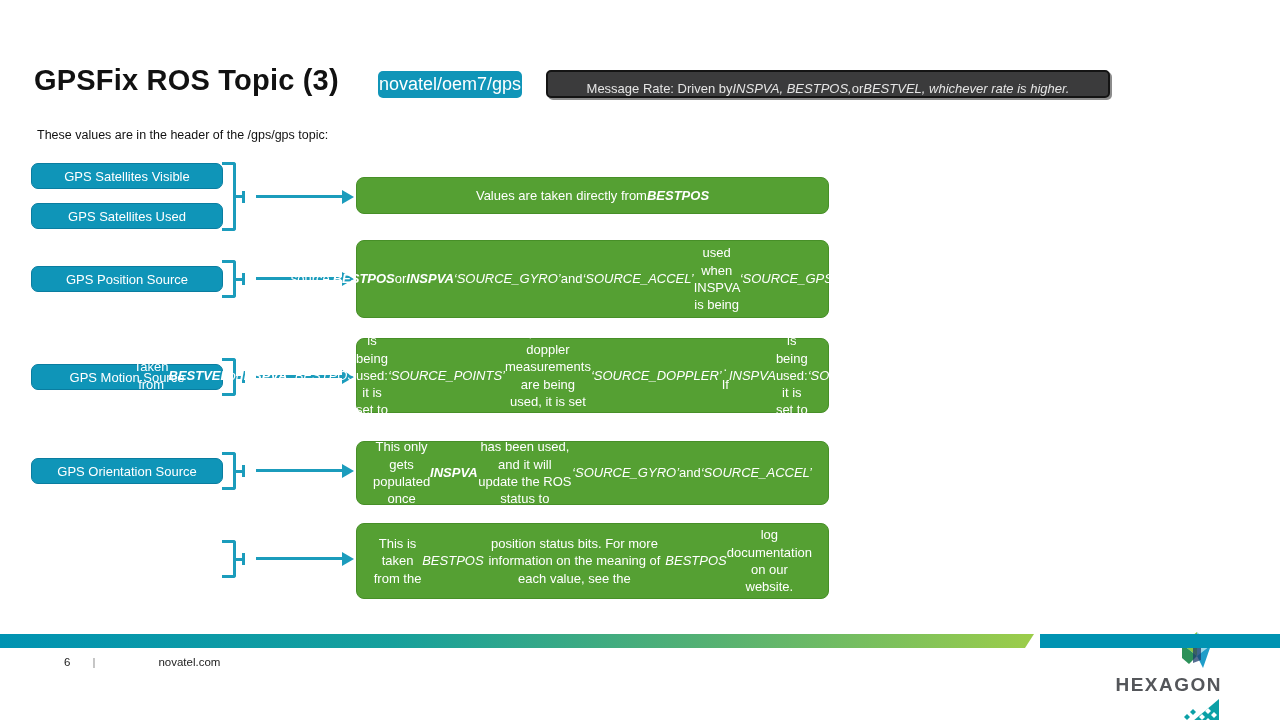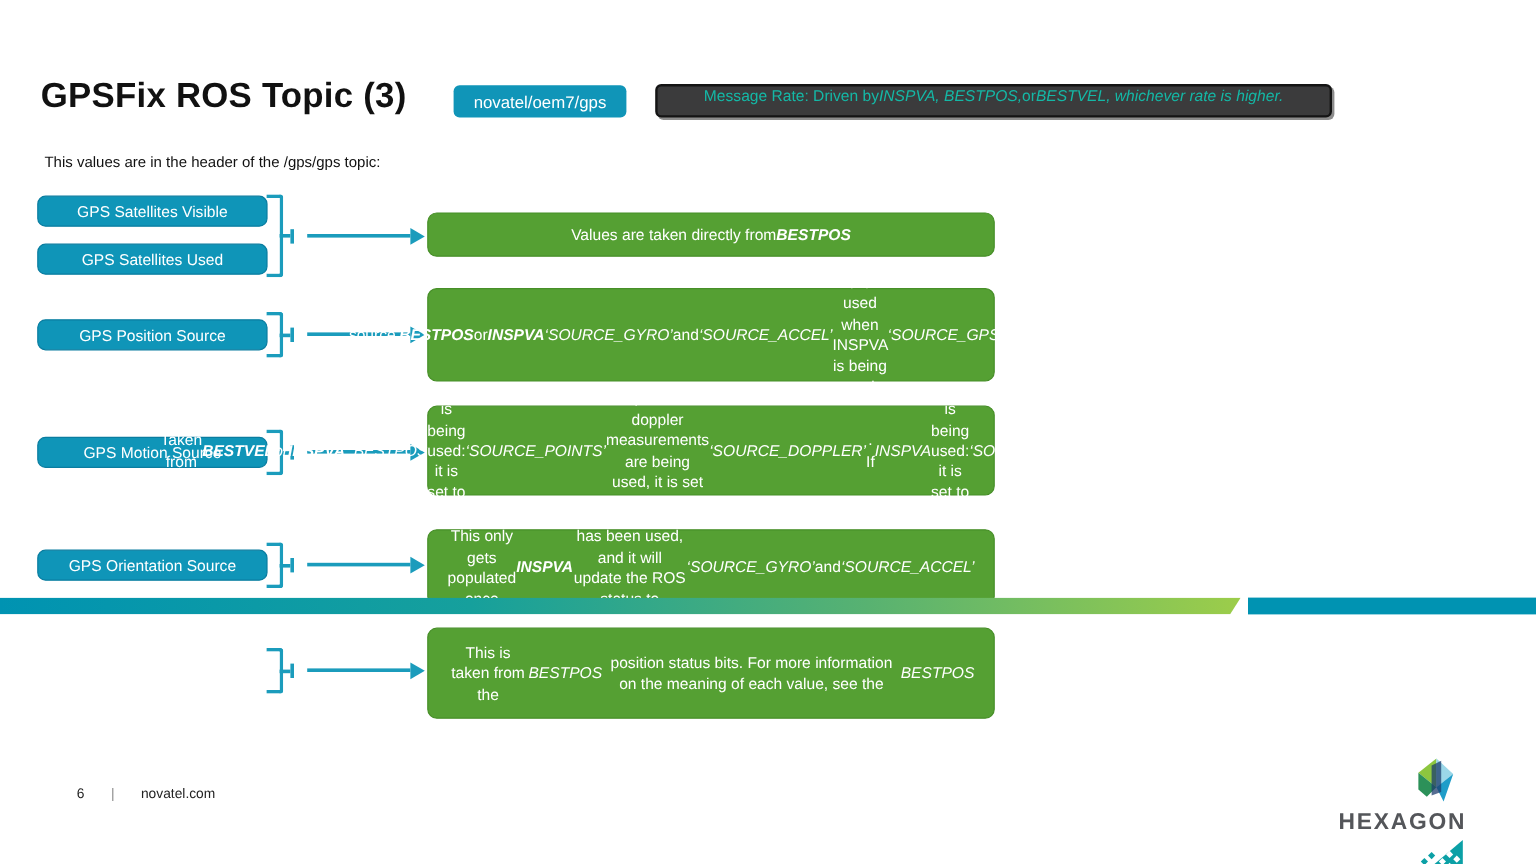--- a/index.html
+++ b/index.html
@@ -1,34 +1,34 @@
 <!DOCTYPE html>
 <html><head>
 <meta charset="utf-8">
 <style>
   * { margin:0; padding:0; box-sizing:border-box; }
   html,body { width:1280px; height:720px; background:#fff; overflow:hidden;
               font-family:"Liberation Sans", sans-serif; }
-  #slide { position:relative; width:1280px; height:512px; background:#ffffff; }
+  #slide { position:relative; width:1280px; height:648px; background:#ffffff; }
 
   .b { font-weight:bold; }
   .i { font-style:italic; }
 
   #title { position:absolute; left:34px; top:64px; font-size:29px; font-weight:bold;
            color:#111; letter-spacing:0.2px; }
 
   .topic-badge { position:absolute; left:378px; top:71px; width:144px; height:27px;
-           background:#1095b8; border-radius:5px; color:#fff; font-size:14px;
+           background:#1095b8; border-radius:5px; color:#fff; font-size:18px;
            display:flex; align-items:center; justify-content:center; }
 
   .msg-badge { position:absolute; left:546px; top:70px; width:564px; height:28px;
            background:#3b3b3c; border:2px solid #141414; border-radius:5px;
            box-shadow:2px 2px 0 rgba(0,0,0,0.45);
-           color:#14b8a6; font-size:13px;
-           display:flex; align-items:flex-start; justify-content:center; white-space:nowrap; }
+           color:#e5e5e5; font-size:13px;
+           display:flex; align-items:flex-end; justify-content:center; white-space:nowrap; }
 
   #subtitle { position:absolute; left:37px; top:128px; font-size:12.5px; color:#111; }
 
   .gps-btn { position:absolute; left:31px; width:192px; height:26px;
            background:#0f95b8; border:1px solid #0a7da0; border-radius:7px;
            color:#fff; font-size:13px;
            display:flex; align-items:center; justify-content:center; }
 
   .gbox { position:absolute; left:356px; width:473px;
            background:#55a033; border:1px solid #478f28; border-radius:8px;
@@ -45,21 +45,21 @@
            margin-top:-6px; width:3px; height:12px; background:#1b9cbc; }
 
   .arrow { position:absolute; left:256px; width:86px; height:3px; background:#1b9cbc; }
   .arrow::after { content:""; position:absolute; right:-12px; top:-5.5px;
            width:0; height:0; border-left:12px solid #1b9cbc;
            border-top:7px solid transparent; border-bottom:7px solid transparent; }
 
   #footer { position:absolute; left:64px; top:656px; font-size:11.5px; color:#222;
            display:flex; align-items:center; }
   #footer .sep { color:#8a8a8a; margin:0 22px; }
-  #footer a { color:#222; text-decoration:none; }
+  #footer a { color:#222; text-decoration:none;margin-left:41px; }
 
   #logo-area { position:absolute; left:1022px; top:630px; width:200px; height:50px;
            display:flex; align-items:flex-end;flex-direction:column; }
   #hex-word { font-size:19px; font-weight:bold; color:#54565a; letter-spacing:1.5px;
            margin-left:10px; }
   #logo-div { width:2px; height:40px; background:#d8d8d8; margin:0 14px 0 16px; }
 
   #bar-grad { position:absolute; left:0; bottom:0; width:1034px; height:14px;
            background:linear-gradient(90deg,#0093b2 0%,#16a09c 38%,#58b271 70%,#9ccd4a 100%);
            clip-path:polygon(0 0,100% 0,calc(100% - 9px) 100%,0 100%); }
@@ -76,21 +76,21 @@
   <div class="topic-badge">novatel/oem7/gps</div>
 
   <div class="msg-badge">
       <span>Message Rate: Driven by </span>
       <span class="i">INSPVA, BESTPOS,</span>
       <span> or </span>
       <span class="i">BESTVEL</span>
       <span class="i">, whichever rate is higher.</span>
     </div>
 
-  <div id="subtitle">This values are in the header of the /gps/gps topic:</div>
+  <div id="subtitle">These values are in the header of the /gps/gps topic:</div>
 
   <div class="gps-btn" style="top:163px">GPS Satellites Visible</div>
   <div class="gps-btn" style="top:203px">GPS Satellites Used</div>
   <div class="bracket" style="top:162px;height:69px"></div>
   <div class="arrow" style="top:195px"></div>
   <div class="gbox" style="top:177px;height:37px">
       <span>Values are taken directly from </span>
       <span class="b i">BESTPOS</span>
     </div>
 
@@ -145,20 +145,21 @@
       <span class="i">‘SOURCE_ACCEL’</span>
     </div>
 
   <div class="bracket" style="top:540px;height:38px"></div>
   <div class="arrow" style="top:557px"></div>
   <div class="gbox" style="top:523px;height:76px">
       <span>This is taken from the </span>
       <span class="i">BESTPOS</span>
       <span> position status bits. For more information on the meaning of each value, see the </span>
       <span class="i">BESTPOS</span>
+      <span> log documentation on our website.</span>
     </div>
 
   <div id="footer">
     <span>6</span>
     <span class="sep">|</span>
     <a href="#">novatel.com</a>
   </div>
 
   <div id="logo-area">
     <span>

